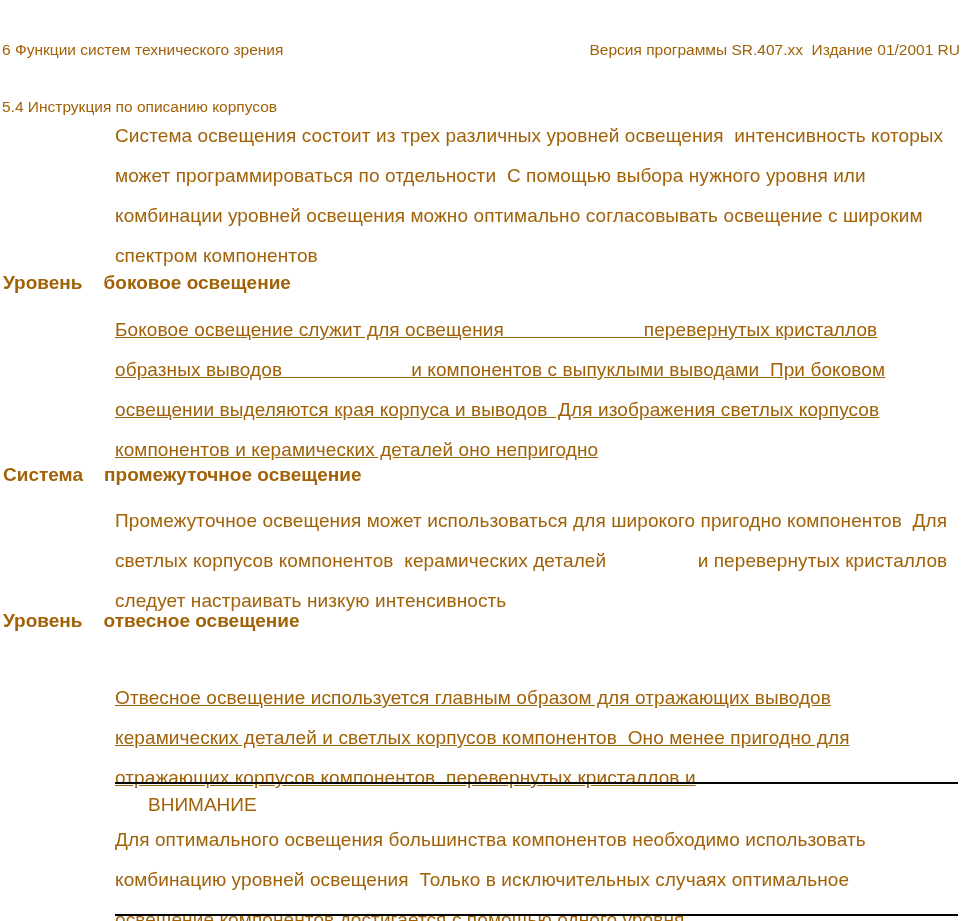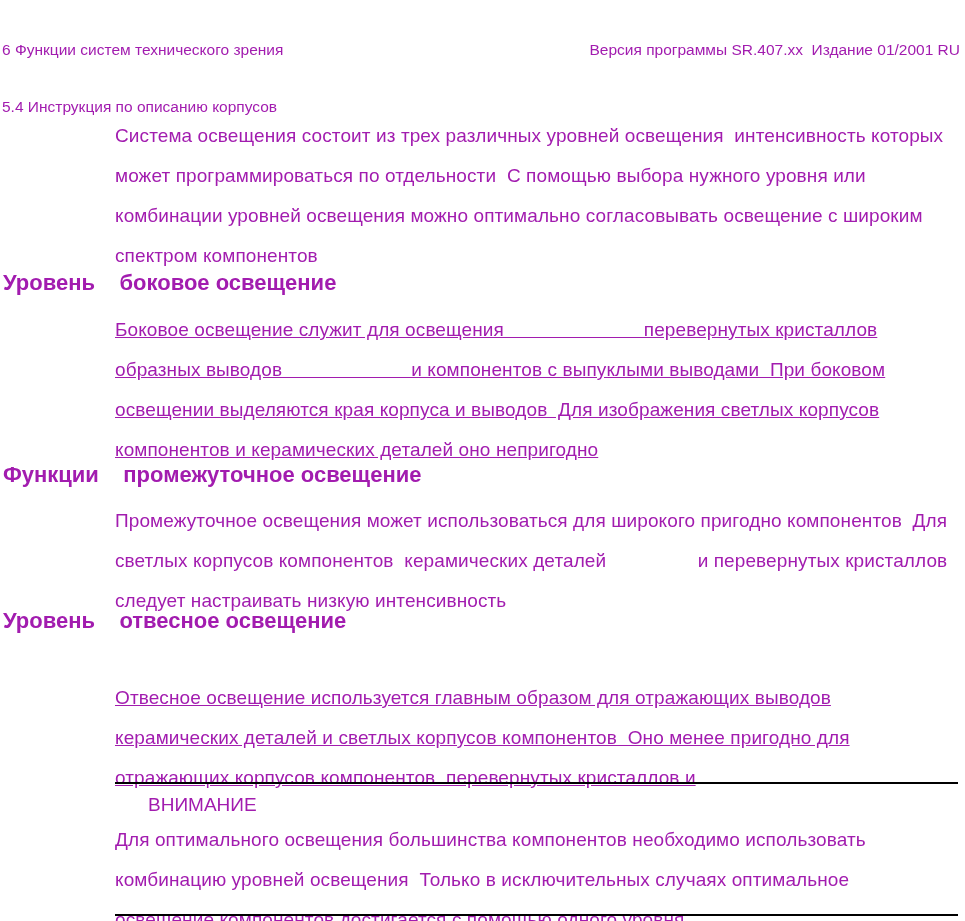--- a/index.html
+++ b/index.html
@@ -5,21 +5,21 @@
   html, body {
     margin: 0;
     padding: 0;
     background: #ffffff;
   }
   .page {
     position: relative;
     width: 965px;
     height: 921px;
     background: #ffffff;
-    color: #a21caf;
+    color: #a16207;
     font-family: "Liberation Sans", sans-serif;
     overflow: hidden;
   }
   .hdr {
     position: absolute;
     top: 2px;
     font-size: 15.5px;
     line-height: 19px;
     white-space: pre;
   }
@@ -29,21 +29,21 @@
     position: absolute;
     left: 115px;
     font-size: 19px;
     line-height: 40px;
     white-space: pre-wrap;
     letter-spacing: 0.1px;
   }
   .heading {
     position: absolute;
     left: 3px;
-    font-size: 22px;
+    font-size: 19px;
     line-height: 26px;
     font-weight: bold;
     white-space: pre;
   }
   .rule {
     position: absolute;
     left: 115px;
     width: 843px;
     height: 2px;
     background: #000000;
@@ -75,21 +75,21 @@
 может программироваться по отдельности  С помощью выбора нужного уровня или
 комбинации уровней освещения можно оптимально согласовывать освещение с широким
 спектром компонентов</div>
 
   <div class="heading" style="top:270px;">Уровень    боковое освещение</div>
   <div class="body-text" style="top:310px;text-decoration:underline;">Боковое освещение служит для освещения                          перевернутых кристаллов
 образных выводов                        и компонентов с выпуклыми выводами  При боковом
 освещении выделяются края корпуса и выводов  Для изображения светлых корпусов
 компонентов и керамических деталей оно непригодно</div>
 
-  <div class="heading" style="top:462px;">Функции    промежуточное освещение</div>
+  <div class="heading" style="top:462px;">Система    промежуточное освещение</div>
   <div class="body-text" style="top:501px;">Промежуточное освещения может использоваться для широкого пригодно компонентов  Для
 светлых корпусов компонентов  керамических деталей                 и перевернутых кристаллов
 следует настраивать низкую интенсивность</div>
 
   <div class="heading" style="top:608px;">Уровень    отвесное освещение</div>
   <div class="body-text" style="top:678px;text-decoration:underline;">Отвесное освещение используется главным образом для отражающих выводов
 керамических деталей и светлых корпусов компонентов  Оно менее пригодно для
 отражающих корпусов компонентов  перевернутых кристаллов и</div>
 
   <div class="rule" style="top:782px;"></div>

